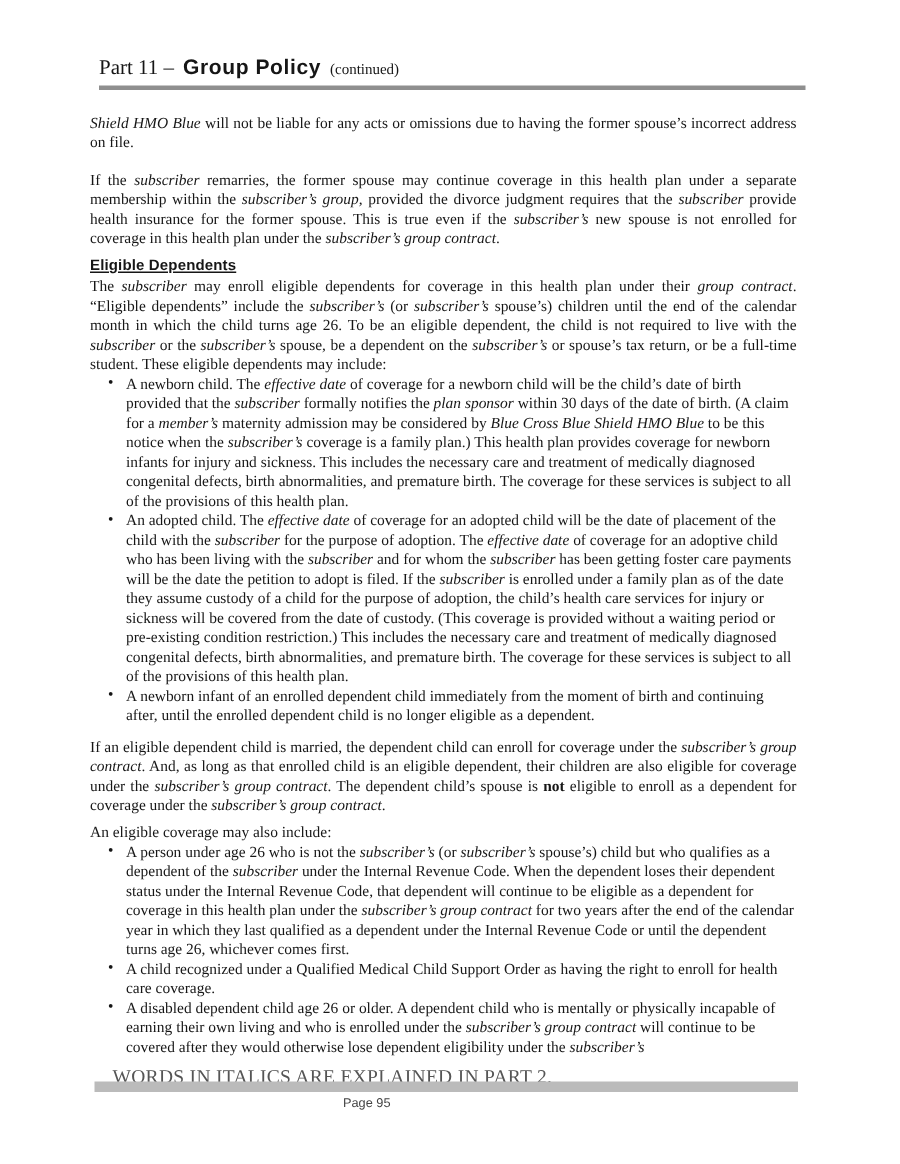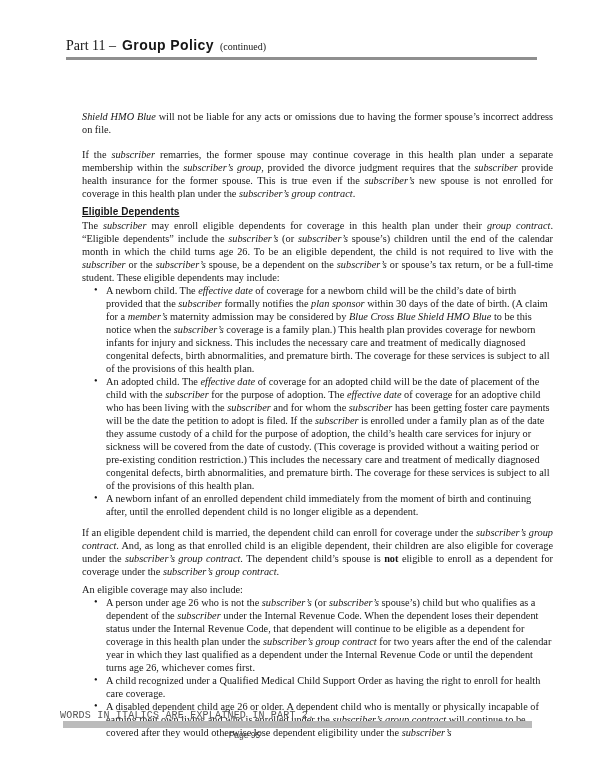--- a/index.html
+++ b/index.html
@@ -43,26 +43,25 @@
   }
   .rule {
     margin-top: 3px;
     height: 2.5px;
     width: 471px;
     background: var(--rule, #8f8f8f);
   }
   
   .doc-body {
     position: absolute;
-    left: 82px;
+    left: 60px;
     top: 76px;
     width: 471px;
     font-size: 10.3px;
     line-height: 13px;
-    margin-top: 34px;
   }
   .para {
     margin: 0;
   }
   .para.justify {
     text-align: justify;
   }
   .heading {
     font-family: "Liberation Sans", "DejaVu Sans", sans-serif;
     font-weight: bold;
@@ -82,24 +81,24 @@
     top: -1px;
   }
   .mt-lg { margin-top: 12px; }
   .mt-md { margin-top: 8px; }
   .mt-sm { margin-top: 5px; }
   i { font-style: italic; }
   b { font-weight: bold; }
   
   .foot-note {
     position: absolute;
-    left: 60px;
+    left: 75px;
     top: 710px;
-    font-family: Liberation Mono, monospace;
-    font-size: 10px;
+    font-family: Liberation Serif, serif;
+    font-size: 13px;
     letter-spacing: 0.2px;
     color: #555555;
   }
   .foot-bar {
     position: absolute;
     left: 63px;
     top: 721px;
     width: 469px;
     height: 7px;
     background: var(--footer-bar, #bbbbbb);

